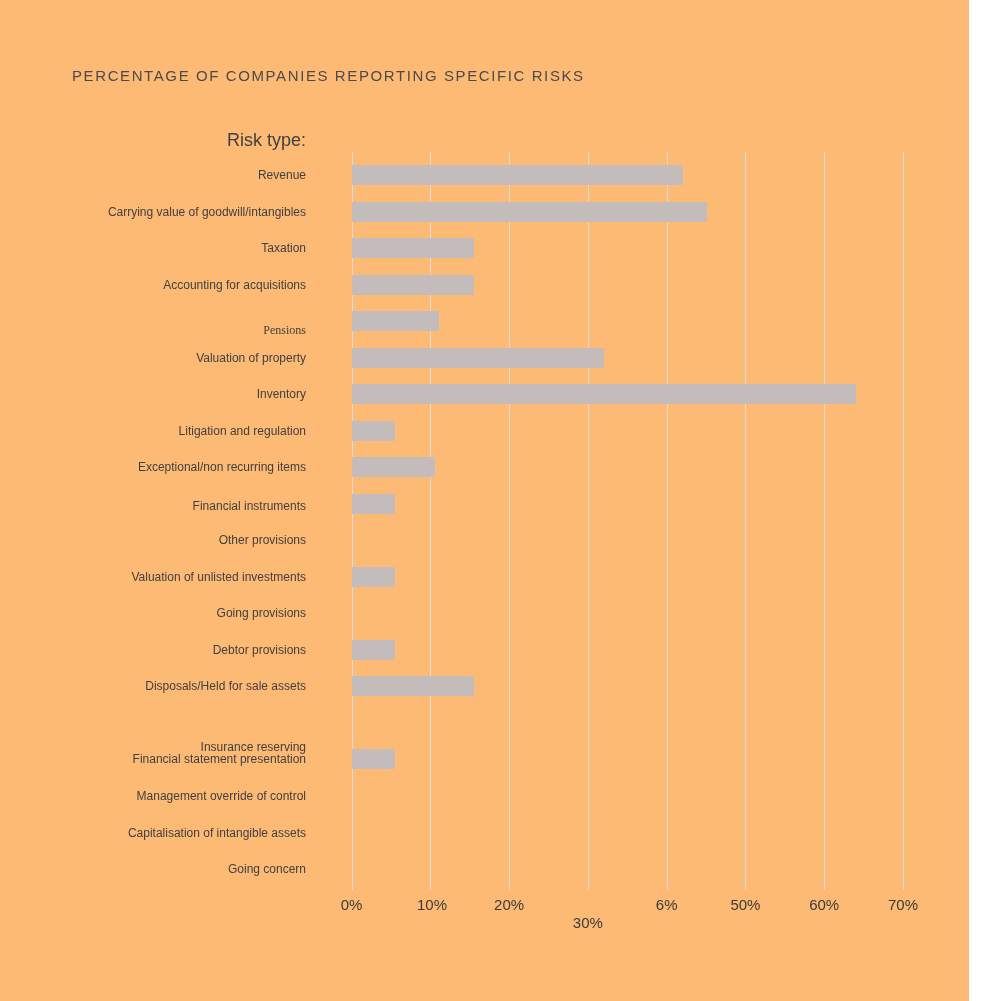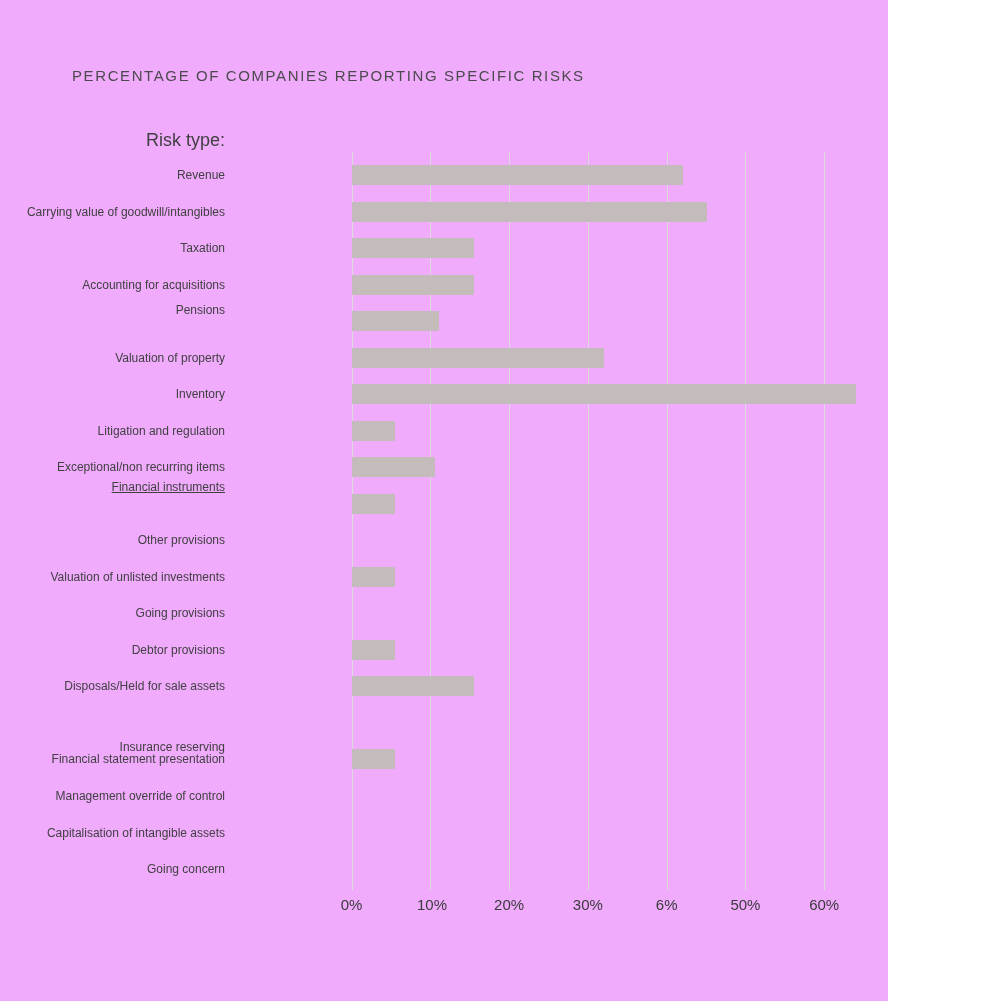--- a/index.html
+++ b/index.html
@@ -3,23 +3,23 @@
 <meta charset="utf-8">
 <style>
   html, body {
     margin: 0;
     padding: 0;
     background: #ffffff;
     font-family: "Liberation Sans", sans-serif;
   }
   .page {
     position: relative;
-    width: 888px;
+    width: 969px;
     height: 1001px;
-    background: #f0abfc;
+    background: #fdba74;
     overflow: hidden;
   }
   .chart-title {
     position: absolute;
     left: 72px;
     top: 67px;
     margin: 0;
     font-size: 15px;
     font-weight: 400;
     letter-spacing: 1.6px;
@@ -85,50 +85,50 @@
     </div>
   <div id="rows">
       <div class="row-label" style="top: 165px;">Revenue</div>
       <div class="bar" style="top: 165px; width: 330.9px;"></div>
       <div class="row-label" style="top: 201.53px;">Carrying value of goodwill/intangibles</div>
       <div class="bar" style="top: 201.53px; width: 354.536px;"></div>
       <div class="row-label" style="top: 238.06px;">Taxation</div>
       <div class="bar" style="top: 238.06px; width: 122.118px;"></div>
       <div class="row-label" style="top: 274.59px;">Accounting for acquisitions</div>
       <div class="bar" style="top: 274.59px; width: 122.118px;"></div>
-      <div class="row-label" style="top: 300px;">Pensions</div>
+      <div class="row-label" style="top: 320px; font-family: Liberation Serif, serif;">Pensions</div>
       <div class="bar" style="top: 311.12px; width: 86.6643px;"></div>
       <div class="row-label" style="top: 347.65px;">Valuation of property</div>
       <div class="bar" style="top: 347.65px; width: 252.114px;"></div>
       <div class="row-label" style="top: 384.18px;">Inventory</div>
       <div class="bar" style="top: 384.18px; width: 504.229px;"></div>
       <div class="row-label" style="top: 420.71px;">Litigation and regulation</div>
       <div class="bar" style="top: 420.71px; width: 43.3321px;"></div>
       <div class="row-label" style="top: 457.24px;">Exceptional/non recurring items</div>
       <div class="bar" style="top: 457.24px; width: 82.725px;"></div>
-      <div class="row-label" style="top: 477px; text-decoration: underline;">Financial instruments</div>
+      <div class="row-label" style="top: 496px;">Financial instruments</div>
       <div class="bar" style="top: 493.77px; width: 43.3321px;"></div>
       <div class="row-label" style="top: 530.3px;">Other provisions</div>
       <div class="row-label" style="top: 566.83px;">Valuation of unlisted investments</div>
       <div class="bar" style="top: 566.83px; width: 43.3321px;"></div>
       <div class="row-label" style="top: 603.36px;">Going provisions</div>
       <div class="row-label" style="top: 639.89px;">Debtor provisions</div>
       <div class="bar" style="top: 639.89px; width: 43.3321px;"></div>
       <div class="row-label" style="top: 676.42px;">Disposals/Held for sale assets</div>
       <div class="bar" style="top: 676.42px; width: 122.118px;"></div>
       <div class="row-label" style="top: 729px; margin-top: 8px;">Insurance reserving</div>
       <div class="row-label" style="top: 749.48px;">Financial statement presentation</div>
       <div class="bar" style="top: 749.48px; width: 43.3321px;"></div>
       <div class="row-label" style="top: 786.01px;">Management override of control</div>
       <div class="row-label" style="top: 822.54px;">Capitalisation of intangible assets</div>
       <div class="row-label" style="top: 859.07px;">Going concern</div>
     </div>
   <div id="xaxis">
       <div class="tick-label" style="left: 311.5px;">0%</div>
       <div class="tick-label" style="left: 392px;">10%</div>
       <div class="tick-label" style="left: 469.071px;">20%</div>
-      <div class="tick-label" style="left: 547.857px;">30%</div>
+      <div class="tick-label" style="left: 547.857px; margin-top: 18px;">30%</div>
       <div class="tick-label" style="left: 626.643px;">6%</div>
       <div class="tick-label" style="left: 705.429px;">50%</div>
       <div class="tick-label" style="left: 784.214px;">60%</div>
       <div class="tick-label" style="left: 863px;">70%</div>
     </div>
 </div>
 
 </body></html>

